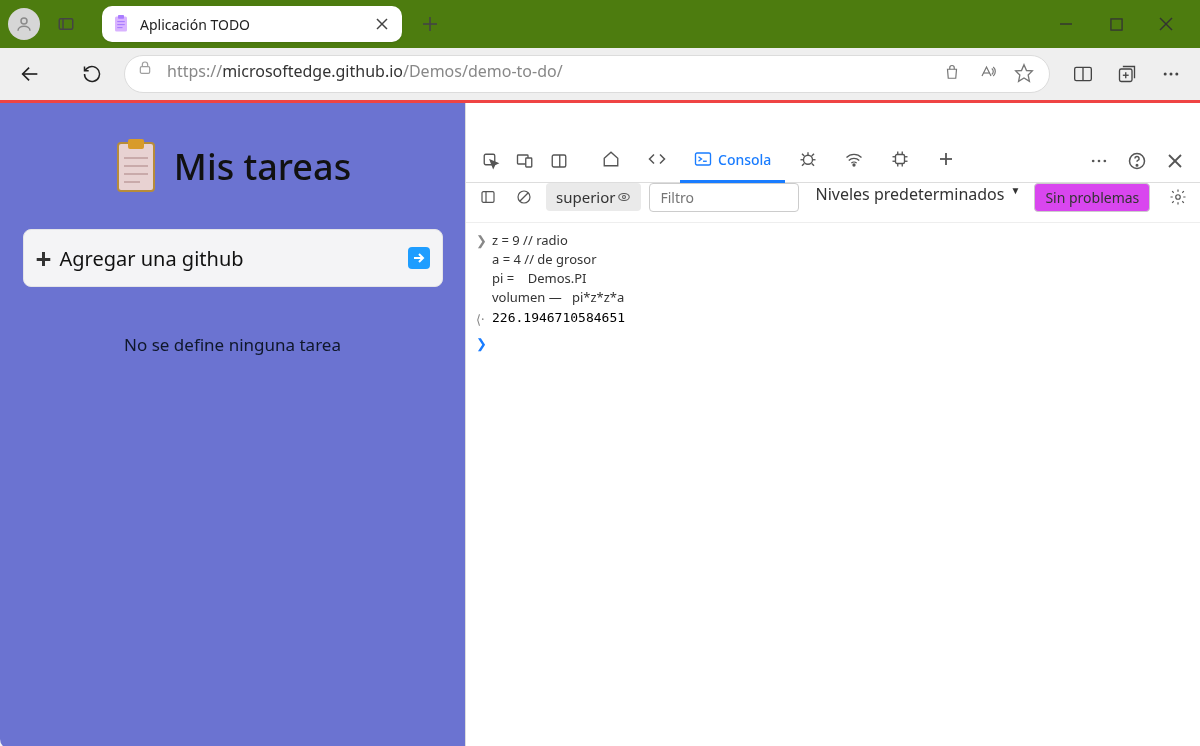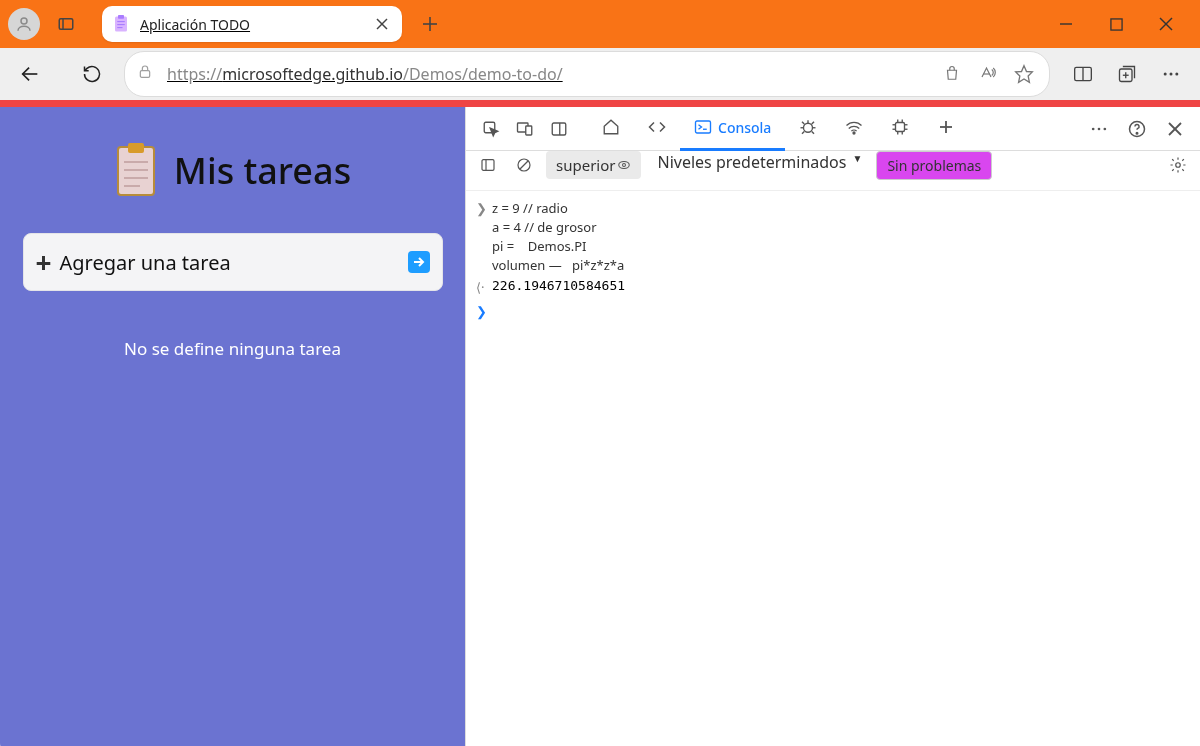--- a/index.html
+++ b/index.html
@@ -1,56 +1,56 @@
 <!DOCTYPE html>
 <html><head>
 <meta charset="utf-8">
 <style>
   * { box-sizing: border-box; margin: 0; padding: 0; font-family: "Segoe UI", system-ui, sans-serif; }
   body { width: 1200px; height: 746px; background: #f3f3f3; overflow: hidden; }
 
   
-  .browser-chrome { background: #f97316; border-bottom: 7px solid #ef4444; text-decoration: underline; }
+  .browser-chrome { background: #4d7c0f; border-bottom: 3px solid #ef4444; }
   .titlebar { display: flex; align-items: center; height: 48px; padding: 0 8px; }
   .profile-icon { width: 32px; height: 32px; border-radius: 50%; background: #d6d6d6; display:flex; align-items:center; justify-content:center; margin-right: 10px; color:#666; }
   .tabs-overview { width: 32px; height: 32px; display:flex; align-items:center; justify-content:center; color:#444; margin-right: 20px; }
   .tab { display:flex; align-items:center; background:#fff; border-radius: 10px; height: 36px; padding: 0 10px; min-width: 300px; box-shadow: 0 1px 2px rgba(0,0,0,0.1); }
   .tab-icon { width:18px; height:18px; margin-right:10px; display:flex; align-items:center; justify-content:center; color:#a97cff; }
   .tab-title { flex:1; font-size:14px; color:#222; }
   .tab-close { width:20px; height:20px; display:flex; align-items:center; justify-content:center; color:#444; border-radius:4px; }
   .new-tab { width:36px; height:36px; display:flex; align-items:center; justify-content:center; margin-left:10px; color:#444; }
   .window-controls { display:flex; margin-left:auto; gap: 22px; padding: 0 12px; }
   .window-controls div { width:28px; height:28px; display:flex; align-items:center; justify-content:center; color:#333; }
 
   .addressbar { display:flex; align-items:center; height: 52px; padding: 0 12px; gap: 8px; background:#efefef; }
   .nav-btn { width:36px; height:36px; display:flex; align-items:center; justify-content:center; color:#333; border-radius: 6px; }
-  .url-box { flex:1; display:flex; align-items:center; background:#fff; border-radius:20px; height:46px; padding:16px 12px; border:1px solid #dcdcdc; }
+  .url-box { flex:1; display:flex; background:#fff; border-radius:20px; height:38px; padding:4px 12px; border:1px solid #dcdcdc; }
   .lock-icon { width:20px; height:20px; margin-right:10px; color:#666; opacity:0.7; }
   .url-text { font-size:16px; color:#888; }
   .url-dark { color:#333; }
   .url-actions { display:flex; gap: 10px; margin-left:auto; }
   .url-actions div { width:26px; height:26px; display:flex; align-items:center; justify-content:center; color:#666; }
   .right-icons { display:flex; gap:10px; margin-left:8px; }
   .right-icons div { width:34px; height:34px; display:flex; align-items:center; justify-content:center; color:#333; }
 
   
   .content { display:flex; height: calc(746px - 48px - 52px); }
   .page-panel { width: 465px; background: #6b73d1; padding: 6px; border-radius: 0 0 0 10px; }
   .page-inner { height: 100%; border-radius: 8px; display:flex; flex-direction:column; align-items:center; padding-top: 30px; }
   .page-title { display:flex; align-items:center; gap: 16px; margin-bottom: 36px; }
   .clipboard-big { width: 44px; height: 54px; }
   .page-title h1 { font-size: 36px; font-weight: 500; color:#111; }
   .add-task { width: 420px; background:#f4f4f6; border-radius: 8px; border:1px solid #e4e4e8; height: 58px; display:flex; align-items:center; padding: 0 12px; font-size:20px; color:#111; }
   .plus-small { font-size:28px; font-weight:bold; color:#333; margin-right: 8px; }
   .submit-arrow { margin-left:auto; width:22px; height:22px; border-radius:4px; background:#1e9dff; display:flex; align-items:center; justify-content:center; color:#fff; }
-  .no-tasks { margin-top: 46px; font-size:17px; color:#ffffff; }
+  .no-tasks { margin-top: 46px; font-size:17px; color:#0f172a; }
 
   
   .devtools { flex:1; background:#fff; border-left:1px solid #ddd; display:flex; flex-direction:column; }
-  .devtools-tabs { display:flex; align-items:center; height: 44px; border-bottom:1px solid #ddd; padding-left: 8px; }
+  .devtools-tabs { display:flex; align-items:center; height: 44px; border-bottom:1px solid #ddd; padding-left: 8px; margin-top: 36px; }
   .devtools-tabs .icon-btn { width:34px; height:34px; display:flex; align-items:center; justify-content:center; color:#555; }
   .dt-tab { display:flex; align-items:center; height:44px; padding: 0 14px; font-size:14px; color:#444; border-bottom: 3px solid transparent; gap:6px; }
   .dt-tab.active { border-bottom-color:#197cff; color:#197cff; font-weight:500; }
   .dt-tab .ic { width:18px; height:18px; display:flex; align-items:center; justify-content:center; }
   .dt-right { margin-left:auto; display:flex; gap:4px; padding-right:8px; }
   .dt-right .icon-btn { color:#555; }
 
   .console-toolbar { display:flex; align-items:flex-start; height: 40px; border-bottom:1px solid #eee; padding: 0 8px; gap: 8px; font-size: 14px; }
   .console-toolbar .icon-btn { width:28px; height:28px; display:flex; align-items:center; justify-content:center; color:#555; }
   .context-btn { background:#eaeaea; padding:4px 10px; border-radius:4px; font-size:15px; color:#333; display:flex; align-items:center; }
@@ -213,21 +213,21 @@
             <rect x="14" y="0" width="16" height="10" rx="2" fill="#d89b2a"></rect>
             <rect x="10" y="18" width="24" height="2" fill="#c9aaaa"></rect>
             <rect x="10" y="26" width="24" height="2" fill="#c9aaaa"></rect>
             <rect x="10" y="34" width="24" height="2" fill="#c9aaaa"></rect>
             <rect x="10" y="42" width="16" height="2" fill="#c9aaaa"></rect>
           </svg>
         <h1>Mis tareas</h1>
       </div>
       <div class="add-task">
         <span class="plus-small">+</span>
-        <span>Agregar una tarea</span>
+        <span>Agregar una github</span>
         <div class="submit-arrow">
           <svg width="12" height="12" viewBox="0 0 12 12" fill="none" stroke="#fff" stroke-width="2">
               <line x1="1" y1="6" x2="9" y2="6"></line>
               <polyline points="6 2 10 6 6 10"></polyline>
             </svg>
         </div>
       </div>
       <div class="no-tasks">No se define ninguna tarea</div>
     </div>
   </div>
@@ -362,20 +362,21 @@
             <line x1="6" y1="18" x2="18" y2="6"></line>
           </svg>
         </div>
       <div class="context-btn">
         <span>superior</span>
         <svg class="eye-icon" viewBox="0 0 24 24" fill="none" stroke="#555" stroke-width="1.8">
             <ellipse cx="12" cy="12" rx="9" ry="6"></ellipse>
             <circle cx="12" cy="12" r="2.5"></circle>
           </svg>
       </div>
+      <input class="filter-input" placeholder="Filtro" style="">
       <span class="levels-text">Niveles predeterminados</span>
       <span style="font-size:10px; margin-left:-2px; color:#333">▼</span>
       <div class="issues-btn">Sin problemas</div>
       <div class="icon-btn settings-gear">
           <svg width="18" height="18" viewBox="0 0 24 24" fill="none" stroke="#555" stroke-width="1.6">
             <circle cx="12" cy="12" r="3"></circle>
             <path d="M12 2v3M12 19v3M4.2 4.2l2.1 2.1M17.7 17.7l2.1 2.1M2 12h3M19 12h3M4.2 19.8l2.1-2.1M17.7 6.3l2.1-2.1"></path>
           </svg>
         </div>
     </div>

